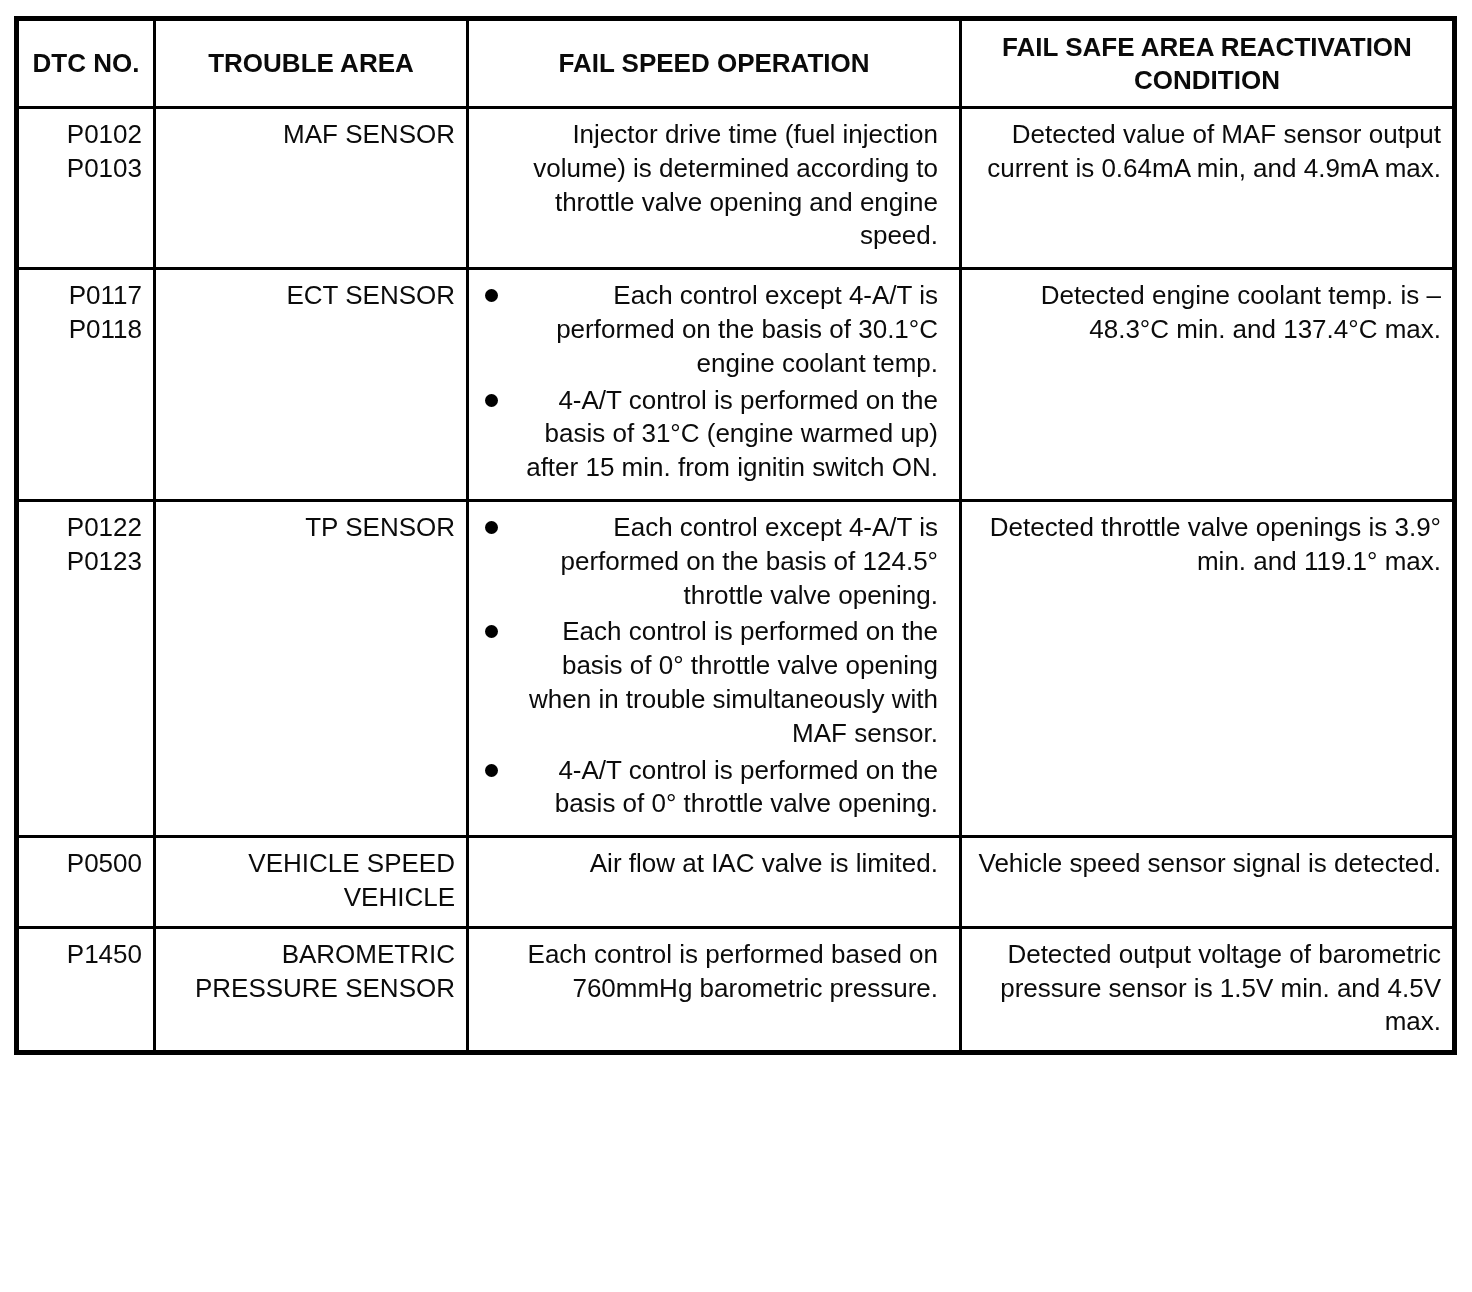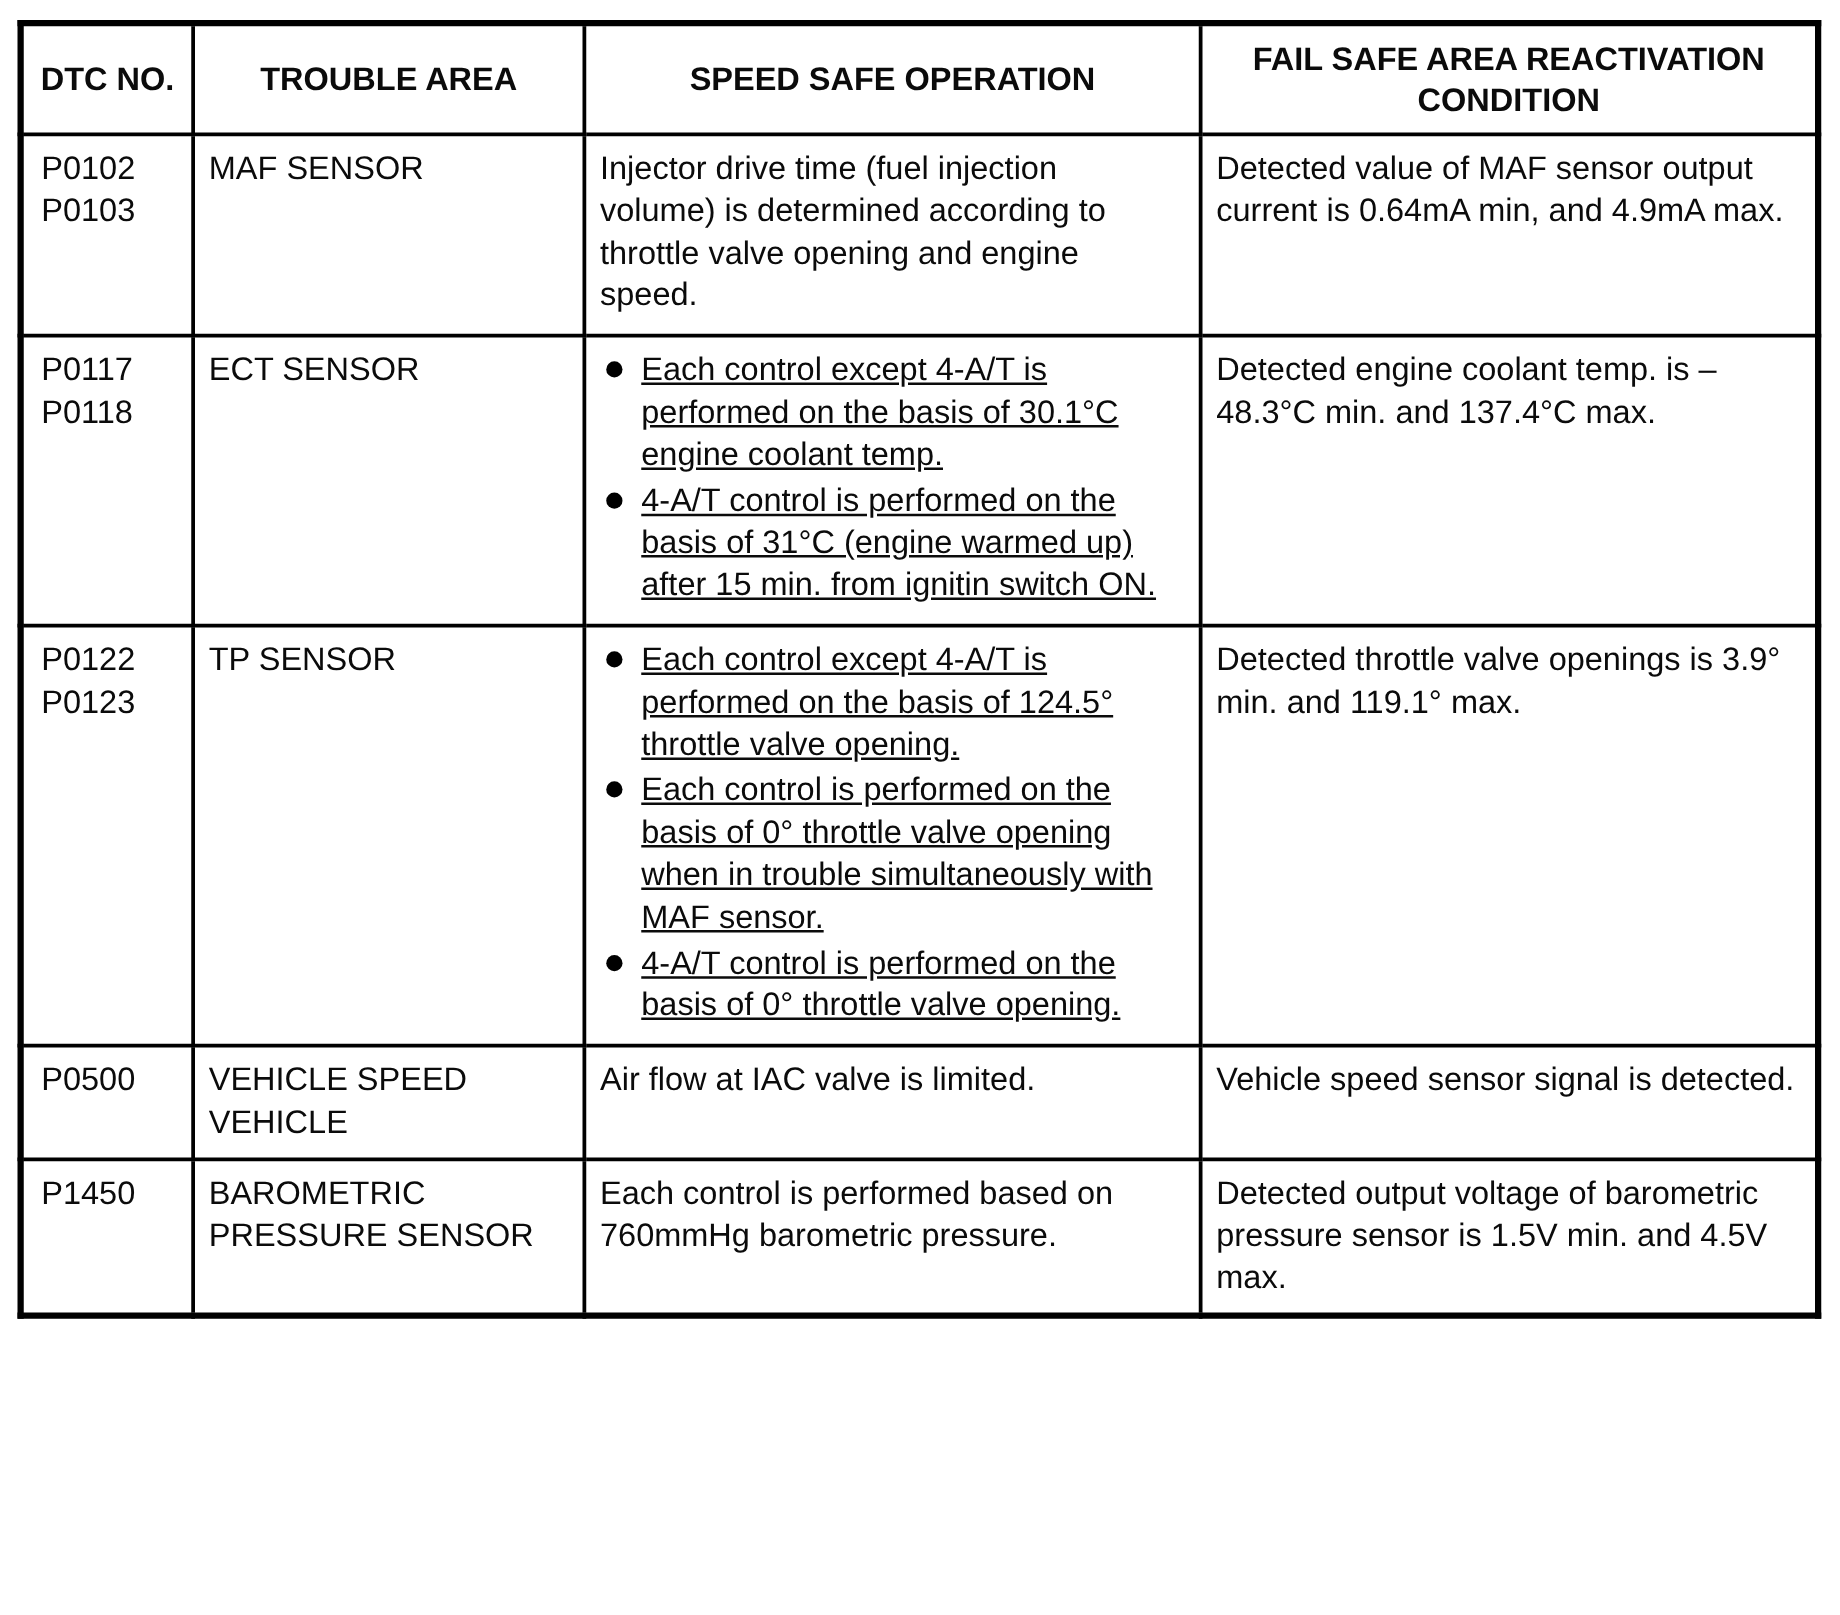--- a/index.html
+++ b/index.html
@@ -23,40 +23,40 @@
     width: 1438px;
     border: 5px solid #000;
   }
   th, td {
     border: 3px solid #000;
     vertical-align: top;
     font-size: 26px;
     line-height: 1.3;
     padding: 9px 11px 11px 11px;
     word-wrap: break-word;
+    text-align: right;
   }
   th {
     font-weight: bold;
     text-align: center;
     vertical-align: middle;
     padding: 10px 8px;
     font-size: 26px;
     line-height: 1.25;
   }
   td[data-name="dtc-cell"] {
     padding-left: 14px;
   }
   .dtc-code-line { white-space: nowrap; }
   .op-item {
     position: relative;
     margin: 0 10px 3px 0;
   }
   .op-item.bulleted {
     padding-left: 33px;
-    text-decoration: underline;
   }
   .bullet {
     position: absolute;
     left: 5px;
     top: 10px;
     width: 13px;
     height: 13px;
     border-radius: 50%;
     background: #000;
     display: inline-block;
@@ -70,21 +70,21 @@
     <colgroup>
       <col style="width:138px">
       <col style="width:313px">
       <col style="width:493px">
       <col style="width:494px">
     </colgroup>
     <thead data-name="table-header">
       <tr data-name="header-row">
         <th data-name="header-dtc-no">DTC NO.</th>
         <th data-name="header-trouble-area">TROUBLE AREA</th>
-        <th data-name="header-fail-safe-operation">SPEED SAFE OPERATION</th>
+        <th data-name="header-fail-safe-operation">FAIL SPEED OPERATION</th>
         <th data-name="header-reactivation-condition">FAIL SAFE AREA REACTIVATION CONDITION</th>
       </tr>
     </thead>
     <tbody data-name="table-body">
         <tr data-name="table-row">
           <td data-name="dtc-cell">
             <div data-name="dtc-code" class="dtc-code-line">P0102</div>
             <div data-name="dtc-code" class="dtc-code-line">P0103</div>
           </td>
           <td data-name="trouble-area-cell">MAF SENSOR</td>

